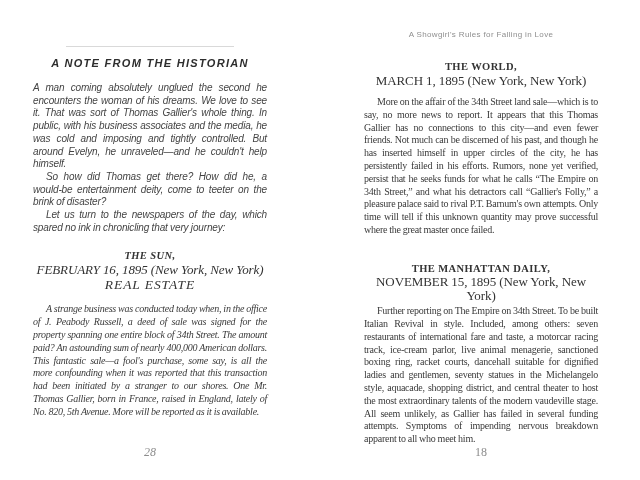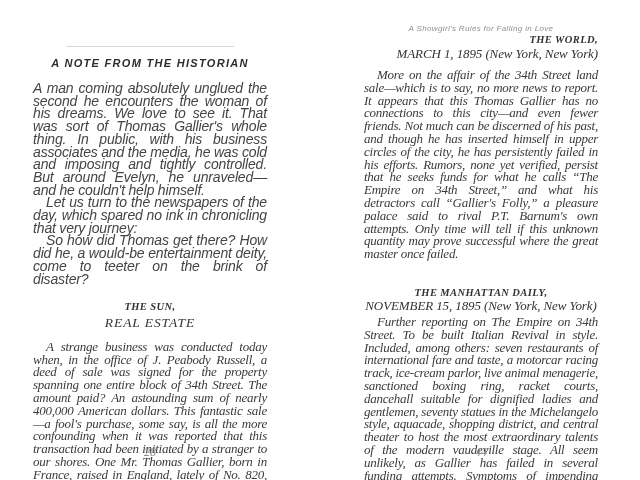--- a/index.html
+++ b/index.html
@@ -10,42 +10,42 @@
     overflow:hidden;
     font-family:"Liberation Sans", sans-serif;
     -webkit-font-smoothing:antialiased;
   }
   .page {
     position:absolute;
     top:0;
     height:480px;
   }
   .page.left  { left:33px;  width:234px; padding-top:46px;font-style:italic; }
-  .page.right { left:364px; width:234px; padding-top:24px;font-style:italic; }
+  .page.right { left:364px; width:234px; padding-top:30px; }
 
   
   .rule {
     width:168px;
     margin:0 auto;
     border-top:1px solid #d9d9d9;
     height:0;
   }
   .note-heading {
     margin:10px 0 13px;
     text-align:center;
     font-family:"Liberation Sans", sans-serif;
     font-size:11px;
     font-weight:700;
     letter-spacing:1.3px;
     color:#2d2d2d;
     white-space:nowrap;
   }
   .sans-body {
     font-family:"Liberation Sans", sans-serif;
-    font-size:14px;
+    font-size:10px;
     line-height:12.7px;
     letter-spacing:-0.15px;
     word-spacing:-0.2px;
     color:#444444;
     text-align:justify;
   }
   .ind { text-indent:13px; }
 
   
   .paper-head {
@@ -65,29 +65,29 @@
     letter-spacing:-0.1px;
   }
   .paper-headline {
     font-size:13.5px;
     letter-spacing:0.9px;
     line-height:16px;
     margin-top:1px;
   }
   .serif-body {
     font-family:"Liberation Serif", serif;
-    font-size:13px;
+    font-size:10px;
     line-height:12.8px;
     letter-spacing:-0.25px;
     word-spacing:-0.2px;
     color:#3a3a3a;
     text-align:justify;
   }
   .head-sun      { margin-top:15px; margin-bottom:10px; }
-  .head-world    { margin-bottom:9px;text-align:right;  }
+  .head-world    { margin-top:21px; margin-bottom:9px;  }
   .head-manhattan{ margin-top:25px;  margin-bottom:3px;  }
 
   
   .running-header {
     text-align:center;
     font-family:"Liberation Sans", sans-serif;
     font-size:8px;
     letter-spacing:0.35px;
     color:#8f8f8f;
     white-space:nowrap;
@@ -107,25 +107,26 @@
 </head>
 <body>
 
 <main>
 
   <section class="page left">
     <div class="rule"></div>
     <h1 class="note-heading">A NOTE FROM THE HISTORIAN</h1>
 
     <p class="sans-body">A man coming absolutely unglued the second he encounters the woman of his dreams. We love to see it. That was sort of Thomas Gallier's whole thing. In public, with his business associates and the media, he was cold and imposing and tightly controlled. But around Evelyn, he unraveled—and he couldn't help himself.</p>
+    <p class="sans-body ind">So how did Thomas get there? How did he, a would-be entertainment deity, come to teeter on the brink of disaster?</p>
     <p class="sans-body ind">Let us turn to the newspapers of the day, which spared no ink in chronicling that very journey:</p>
-    <p class="sans-body ind">So how did Thomas get there? How did he, a would-be entertainment deity, come to teeter on the brink of disaster?</p>
 
     <div class="paper-head head-sun">
       <div class="paper-name">THE SUN,</div>
+      <div class="paper-date">FEBRUARY 16, 1895 (New York, New York)</div>
       <div class="paper-headline">REAL ESTATE</div>
     </div>
 
     <p class="serif-body ind">A strange business was conducted today when, in the office of J. Peabody Russell, a deed of sale was signed for the property spanning one entire block of 34th Street. The amount paid? An astounding sum of nearly 400,000 American dollars. This fantastic sale—a fool's purchase, some say, is all the more confounding when it was reported that this transaction had been initiated by a stranger to our shores. One Mr. Thomas Gallier, born in France, raised in England, lately of No. 820, 5th Avenue. More will be reported as it is available.</p>
 
     <div class="pagenum">28</div>
   </section>
 
   <section class="page right">
     <header class="running-header">A Showgirl's Rules for Falling in Love</header>
@@ -137,16 +138,16 @@
 
     <p class="serif-body ind">More on the affair of the 34th Street land sale—which is to say, no more news to report. It appears that this Thomas Gallier has no connections to this city—and even fewer friends. Not much can be discerned of his past, and though he has inserted himself in upper circles of the city, he has persistently failed in his efforts. Rumors, none yet verified, persist that he seeks funds for what he calls “The Empire on 34th Street,” and what his detractors call “Gallier's Folly,” a pleasure palace said to rival P.T. Barnum's own attempts. Only time will tell if this unknown quantity may prove successful where the great master once failed.</p>
 
     <div class="paper-head head-manhattan">
       <div class="paper-name">THE MANHATTAN DAILY,</div>
       <div class="paper-date">NOVEMBER 15, 1895 (New York, New York)</div>
     </div>
 
     <p class="serif-body ind">Further reporting on The Empire on 34th Street. To be built Italian Revival in style. Included, among others: seven restaurants of international fare and taste, a motorcar racing track, ice-cream parlor, live animal menagerie, sanctioned boxing ring, racket courts, dancehall suitable for dignified ladies and gentlemen, seventy statues in the Michelangelo style, aquacade, shopping district, and central theater to host the most extraordinary talents of the modern vaudeville stage. All seem unlikely, as Gallier has failed in several funding attempts. Symptoms of impending nervous breakdown apparent to all who meet him.</p>
 
-    <div class="pagenum">44</div>
+    <div class="pagenum">18</div>
   </section>
 
 </main>
 
 </body></html>

